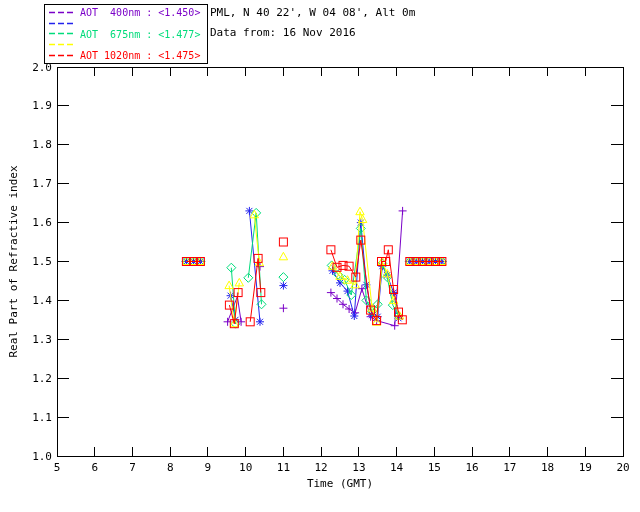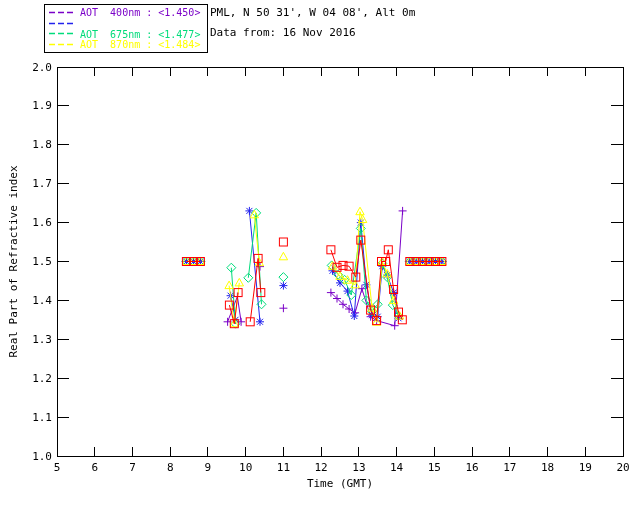--- a/index.html
+++ b/index.html
@@ -31,24 +31,27 @@
           <line x1="0" y1="1.5" x2="27" y2="1.5" stroke="#7a00c8" stroke-width="1.3" stroke-dasharray="6,3"></line>
         </svg><span class="legend-label">AOT  400nm : &lt;1.450&gt;</span></div>
       <div class="legend-row" style="color: rgb(34, 34, 238);"><svg width="27" height="3" class="legend-dash">
           <line x1="0" y1="1.5" x2="27" y2="1.5" stroke="#2222ee" stroke-width="1.3" stroke-dasharray="6,3"></line>
         </svg></div>
       <div class="legend-row" style="color: rgb(0, 220, 123);"><svg width="27" height="3" class="legend-dash">
           <line x1="0" y1="1.5" x2="27" y2="1.5" stroke="#00dc7b" stroke-width="1.3" stroke-dasharray="6,3"></line>
         </svg><span class="legend-label">AOT  675nm : &lt;1.477&gt;</span></div>
       <div class="legend-row" style="color: rgb(255, 255, 0);"><svg width="27" height="3" class="legend-dash">
           <line x1="0" y1="1.5" x2="27" y2="1.5" stroke="#ffff00" stroke-width="1.3" stroke-dasharray="6,3"></line>
-        </svg><span class="legend-label">AOT  870nm : &lt;1.484&gt;</span></div>
+        </svg></div>
+      <div class="legend-row" style="color: rgb(255, 0, 0);"><svg width="27" height="3" class="legend-dash">
+          <line x1="0" y1="1.5" x2="27" y2="1.5" stroke="#ff0000" stroke-width="1.3" stroke-dasharray="6,3"></line>
+        </svg><span class="legend-label">AOT 1020nm : &lt;1.475&gt;</span></div>
     </div>
 
-  <div class="hdr" id="hdr-line1">PML, N 50 31', W 04 08', Alt 0m</div>
+  <div class="hdr" id="hdr-line1">PML, N 40 22', W 04 08', Alt 0m</div>
   <div class="hdr" id="hdr-line2">Data from: 16 Nov 2016</div>
 
   <svg id="chart" width="640" height="512" viewBox="0 0 640 512" style="position:absolute;left:0;top:0;">
       <rect x="57" y="67" width="566" height="389" fill="none" stroke="#000000" stroke-width="1" shape-rendering="crispEdges"></rect>
       <line x1="57.0" y1="456" x2="57.0" y2="447" stroke="#000000" shape-rendering="crispEdges"></line>
       <line x1="57.0" y1="67" x2="57.0" y2="76" stroke="#000000" shape-rendering="crispEdges"></line>
       <text x="57.0" y="471" font-size="11" fill="#000000" text-anchor="middle">5</text>
       <line x1="94.7" y1="456" x2="94.7" y2="447" stroke="#000000" shape-rendering="crispEdges"></line>
       <line x1="94.7" y1="67" x2="94.7" y2="76" stroke="#000000" shape-rendering="crispEdges"></line>
       <text x="94.7" y="471" font-size="11" fill="#000000" text-anchor="middle">6</text>

